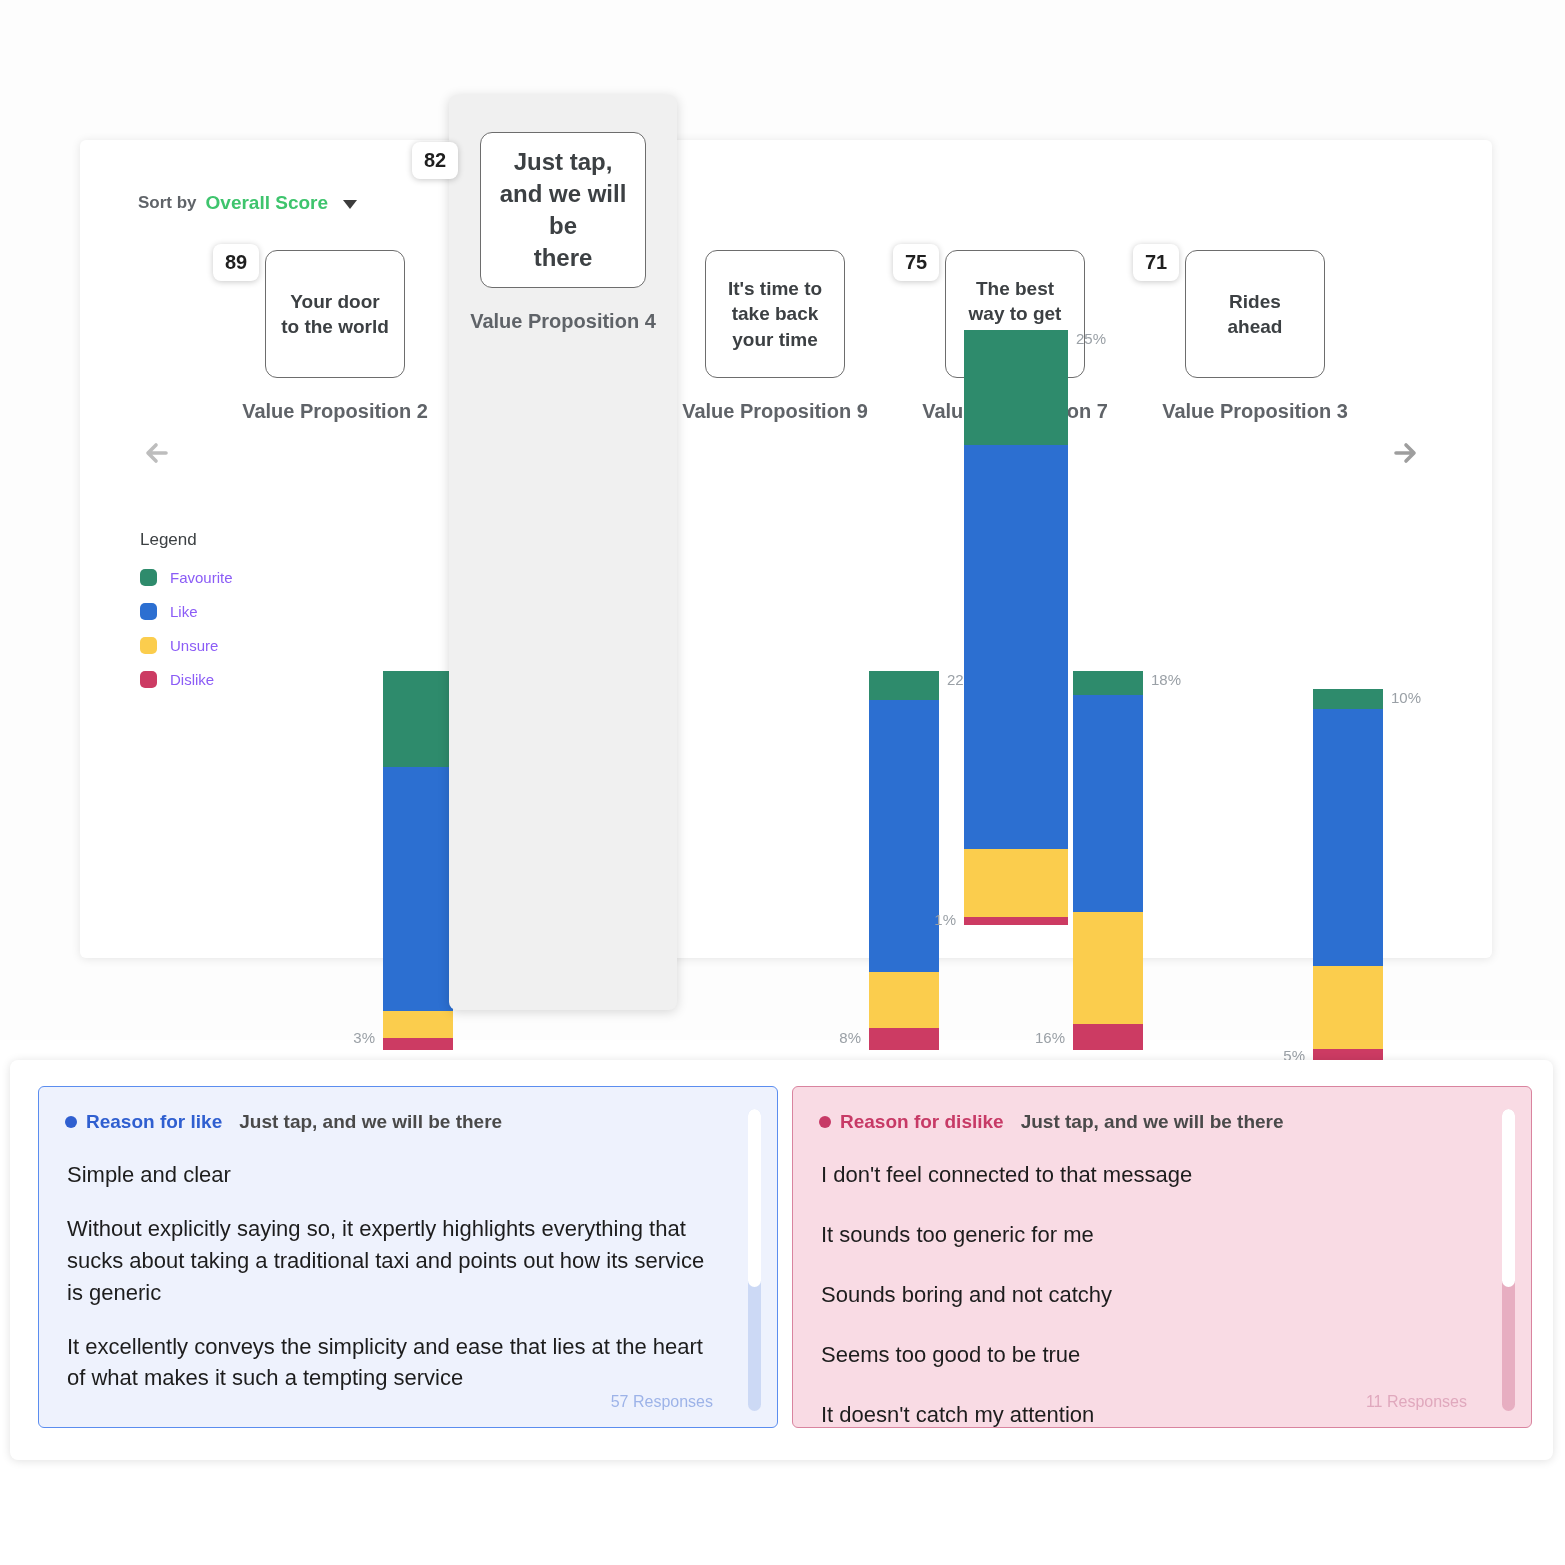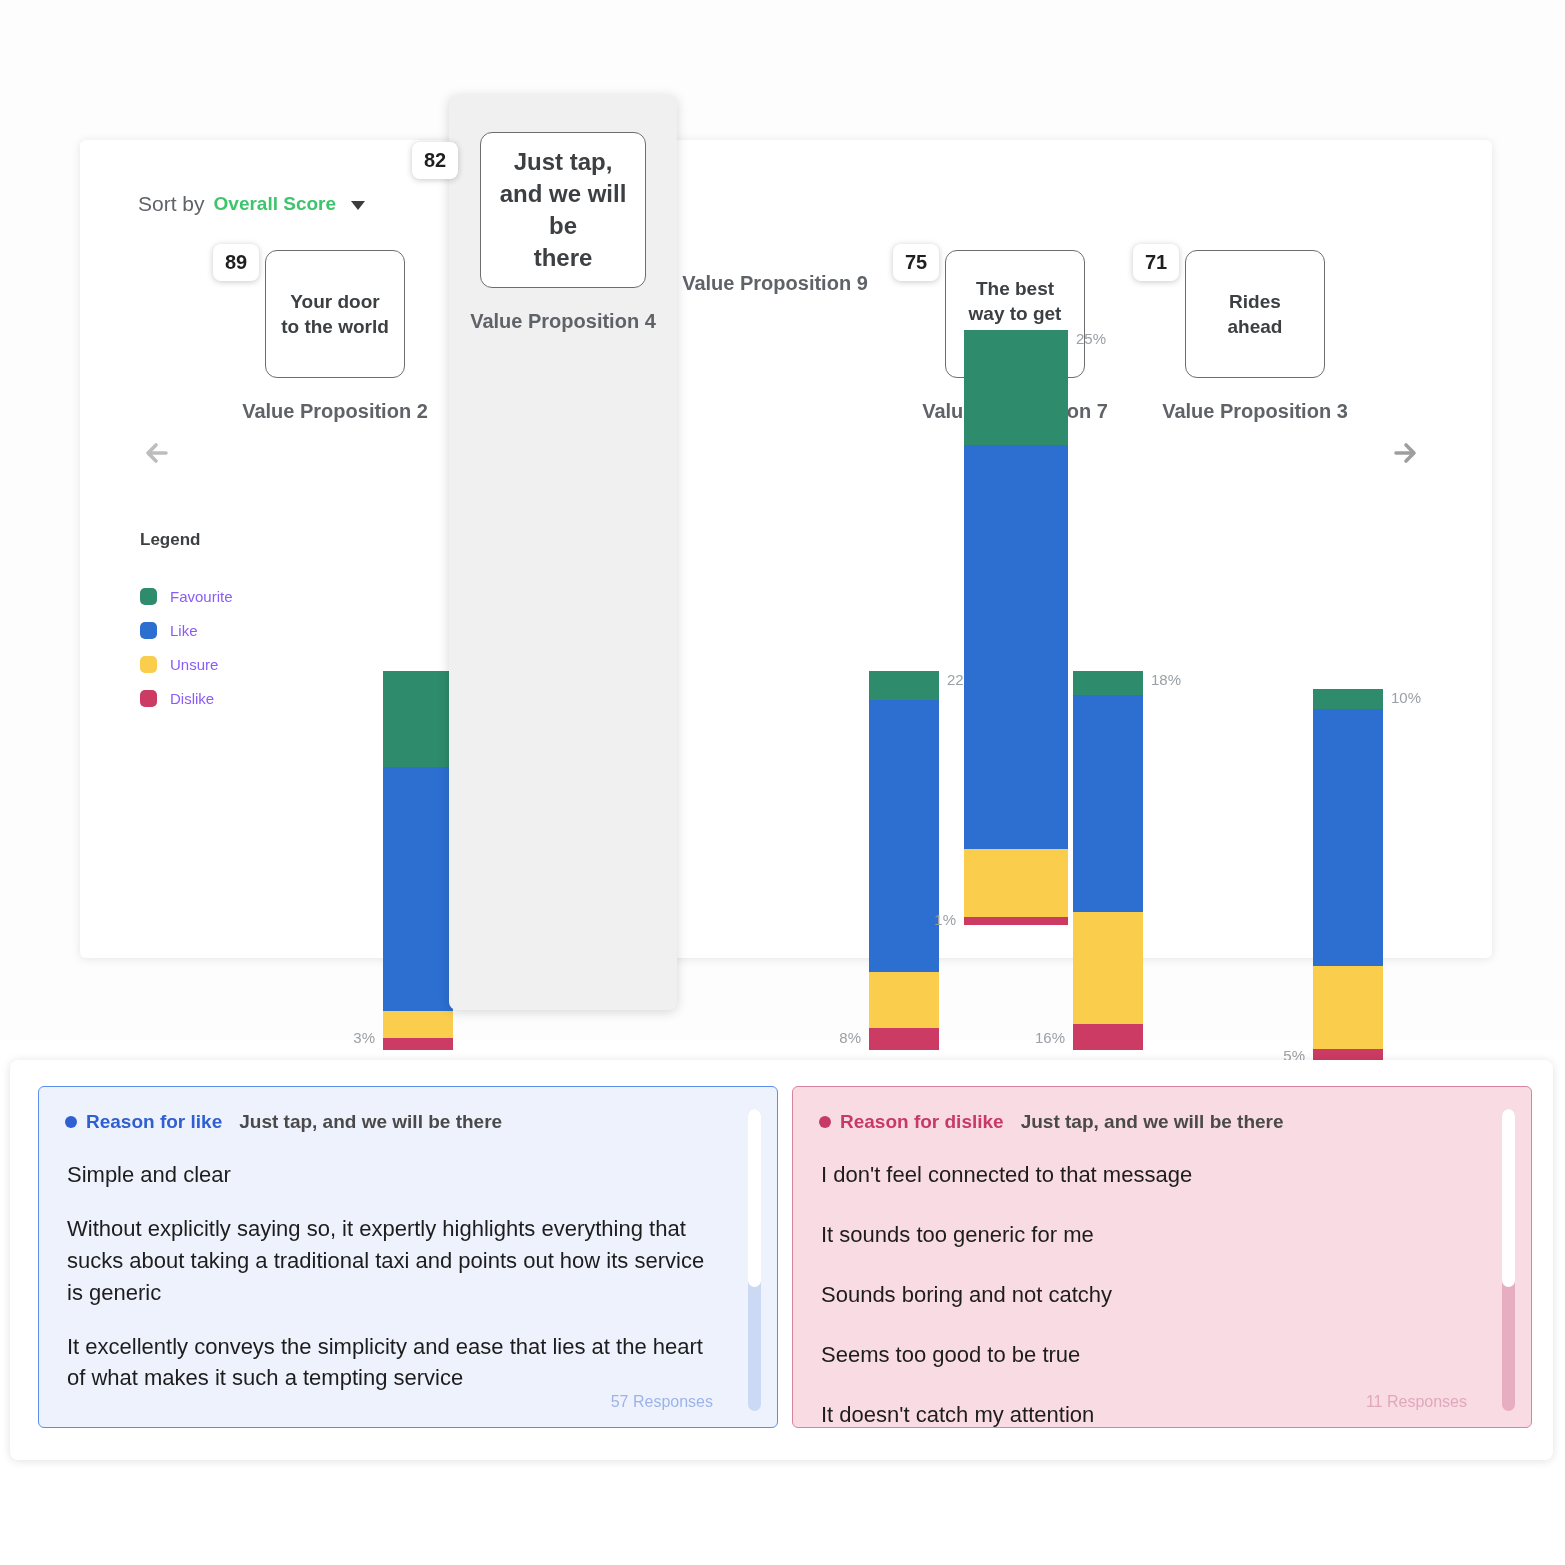--- a/index.html
+++ b/index.html
@@ -39,22 +39,22 @@
   #sort-control {
     position: absolute;
     left: 58px;
     top: 52px;
     display: flex;
     align-items: center;
     gap: 9px;
     white-space: nowrap;
   }
   .sort-label {
-    font-size: 21px;
-    font-weight: normal;
+    font-size: 17px;
+    font-weight: bold;
     color: #5f6368;
   }
   .sort-value {
     font-size: 19px;
     font-weight: bold;
     color: #3ec46d;
   }
   .sort-caret {
     width: 0; height: 0;
     border-left: 7px solid transparent;
@@ -158,23 +158,23 @@
   #featured-col .prop-name { margin-top: 22px; }
 
   
   #legend {
     position: absolute;
     left: 60px;
     top: 390px;
   }
   .legend-title {
     font-size: 17px;
-    font-weight: bold;
+    font-weight: normal;
     color: #3c4043;
-    margin-bottom: 38px;
+    margin-bottom: 19px;
   }
   .legend-row {
     display: flex;
     align-items: center;
     gap: 13px;
     margin-bottom: 17px;
   }
   .legend-swatch {
     width: 17px; height: 17px;
     border-radius: 5px;
@@ -370,20 +370,25 @@
     <div class="col" id="col-vp2">
       <div class="score-badge">89</div>
       <div class="prop-card">
         <span class="prop-card-text">Your door
 to the world</span>
       </div>
       <div class="prop-name">Value Proposition 2</div>
     </div>
 
     <div class="col" id="col-vp9">
+      <div class="prop-card">
+        <span class="prop-card-text">It's time to
+take back
+your time</span>
+      </div>
       <div class="prop-name">Value Proposition 9</div>
     </div>
 
     <div class="col" id="col-vp7">
       <div class="score-badge">75</div>
       <div class="prop-card">
         <span class="prop-card-text">The best
 way to get
 around</span>
       </div>

